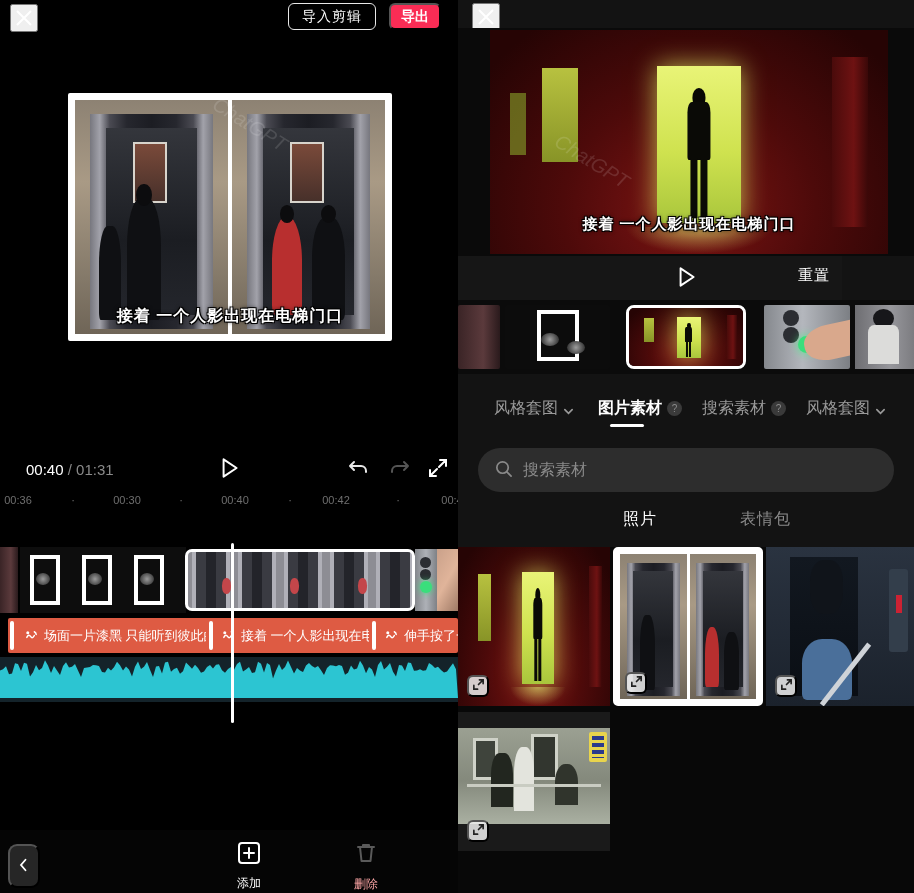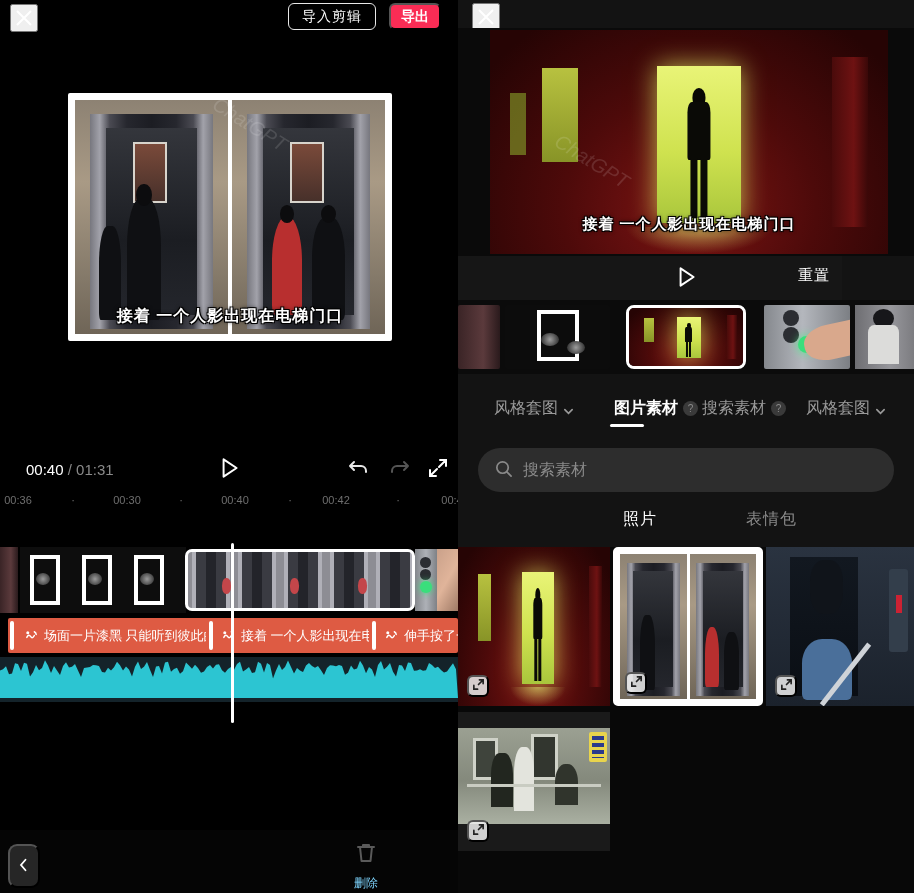--- a/index.html
+++ b/index.html
@@ -85,21 +85,21 @@
   #audio-track svg { position:absolute; left:0; bottom:4px; }
 
   #playhead { position:absolute; left:231px; top:543px; width:3px; height:180px; background:#fff; border-radius:2px; z-index:5; }
 
   
   #l-toolbar { position:absolute; left:0; top:830px; width:458px; height:63px; background:#050505; }
   #back-btn { position:absolute; left:8px; top:14px; width:32px; height:44px; background:#262626; border-radius:9px;
               display:flex; align-items:center; justify-content:center; }
   .tool { position:absolute; top:10px; width:70px; display:flex; flex-direction:column; align-items:center; gap:6px;
           color:#fff; font-size:12px; cursor:pointer; }
-  .tool.disabled { color:#7dd3fc; }
+  .tool.disabled { color:#fca5a5;font-family:Liberation Mono, monospace; }
 
   
   #r-preview { position:absolute; left:0; top:28px; width:456px; height:228px; background:#0a0a0a; }
   #r-scene { position:absolute; left:32px; top:2px; width:398px; height:224px; overflow:hidden; background:#000; }
   .redroom { position:absolute; left:0; right:0; top:0; bottom:0;
              background:radial-gradient(ellipse at 50% 80%,#7d1414 0%,#4d0a0a 45%,#260404 90%); overflow:hidden; }
   .rr-glow1 { position:absolute; left:13%; top:17%; width:9%; height:42%;
               background:linear-gradient(180deg,#c6d646,#8fa32a); opacity:.9; }
   .rr-glow2 { position:absolute; left:5%; top:28%; width:4%; height:28%; background:#7e8f25; opacity:.7; }
   .rr-doorway { position:absolute; left:42%; top:16%; width:21%; height:70%;
@@ -326,20 +326,27 @@
   </div>
 
   <div id="playhead"></div>
 
   <div id="l-toolbar">
     <button id="back-btn">
       <span><svg viewBox="0 0 24 24" width="18" height="18">
             <path d="M14 5 L8 12 L14 19" fill="none" stroke="#fff" stroke-width="2.4" stroke-linecap="round"></path>
           </svg></span>
     </button>
+    <div class="tool" style="left:214px">
+      <span><svg viewBox="0 0 26 26" width="26" height="26">
+            <rect x="3" y="3" width="20" height="20" rx="3" fill="none" stroke="#fff" stroke-width="2"></rect>
+            <path d="M13 8 v10 M8 13 h10" stroke="#fff" stroke-width="2" stroke-linecap="round"></path>
+          </svg></span>
+      <span>添加</span>
+    </div>
     <div class="tool disabled" style="left:331px">
       <span><svg viewBox="0 0 26 26" width="26" height="26">
             <path d="M5 7 h16 M10 7 V5 h6 v2 M7 7 l1.5 14 h9 L19 7" fill="none" stroke="#5a5a5a" stroke-width="2" stroke-linecap="round" stroke-linejoin="round"></path>
           </svg></span>
       <span>删除</span>
     </div>
   </div>
 </div>
 
 <div id="right-panel">
@@ -419,21 +426,21 @@
     </div>
   </div>
 
   <div id="cats">
     <div class="cat" style="left:36px">
       <span>风格套图</span>
       <span class="chev"><svg viewBox="0 0 12 12" width="11" height="11">
             <path d="M2 4 L6 8 L10 4" fill="none" stroke="#9a9a9a" stroke-width="1.8" stroke-linecap="round"></path>
           </svg></span>
     </div>
-    <div class="cat active" style="left:156px">
+    <div class="cat active" style="left:140px">
       <span>图片素材</span>
       <span class="help-badge">?</span>
     </div>
     <div class="cat" style="left:244px">
       <span>搜索素材</span>
       <span class="help-badge">?</span>
     </div>
     <div class="cat" style="left:348px">
       <span>风格套图</span>
       <span class="chev"><svg viewBox="0 0 12 12" width="11" height="11">
@@ -446,21 +453,21 @@
   <div id="searchbar">
     <span><svg viewBox="0 0 20 20" width="19" height="19">
           <circle cx="9" cy="9" r="6" fill="none" stroke="#8a8a8a" stroke-width="1.8"></circle>
           <path d="M13.5 13.5 L18 18" stroke="#8a8a8a" stroke-width="1.8" stroke-linecap="round"></path>
         </svg></span>
     <input id="search-input" type="text" placeholder="搜索素材" style="">
   </div>
 
   <div id="subtabs">
     <button class="subtab active" style="left:165px">照片</button>
-    <button class="subtab" style="left:288px">表情包</button>
+    <button class="subtab" style="left:282px">表情包</button>
   </div>
 
   <div id="grid">
     <div class="gcell" style="left:0; top:0; width:152px; height:159px;">
       <div class="redroom">
         <div class="rr-glow1"></div>
         <div class="rr-rightdoor"></div>
         <div class="rr-doorway">
           <div class="rr-fig">
             <div class="rr-head"></div>

